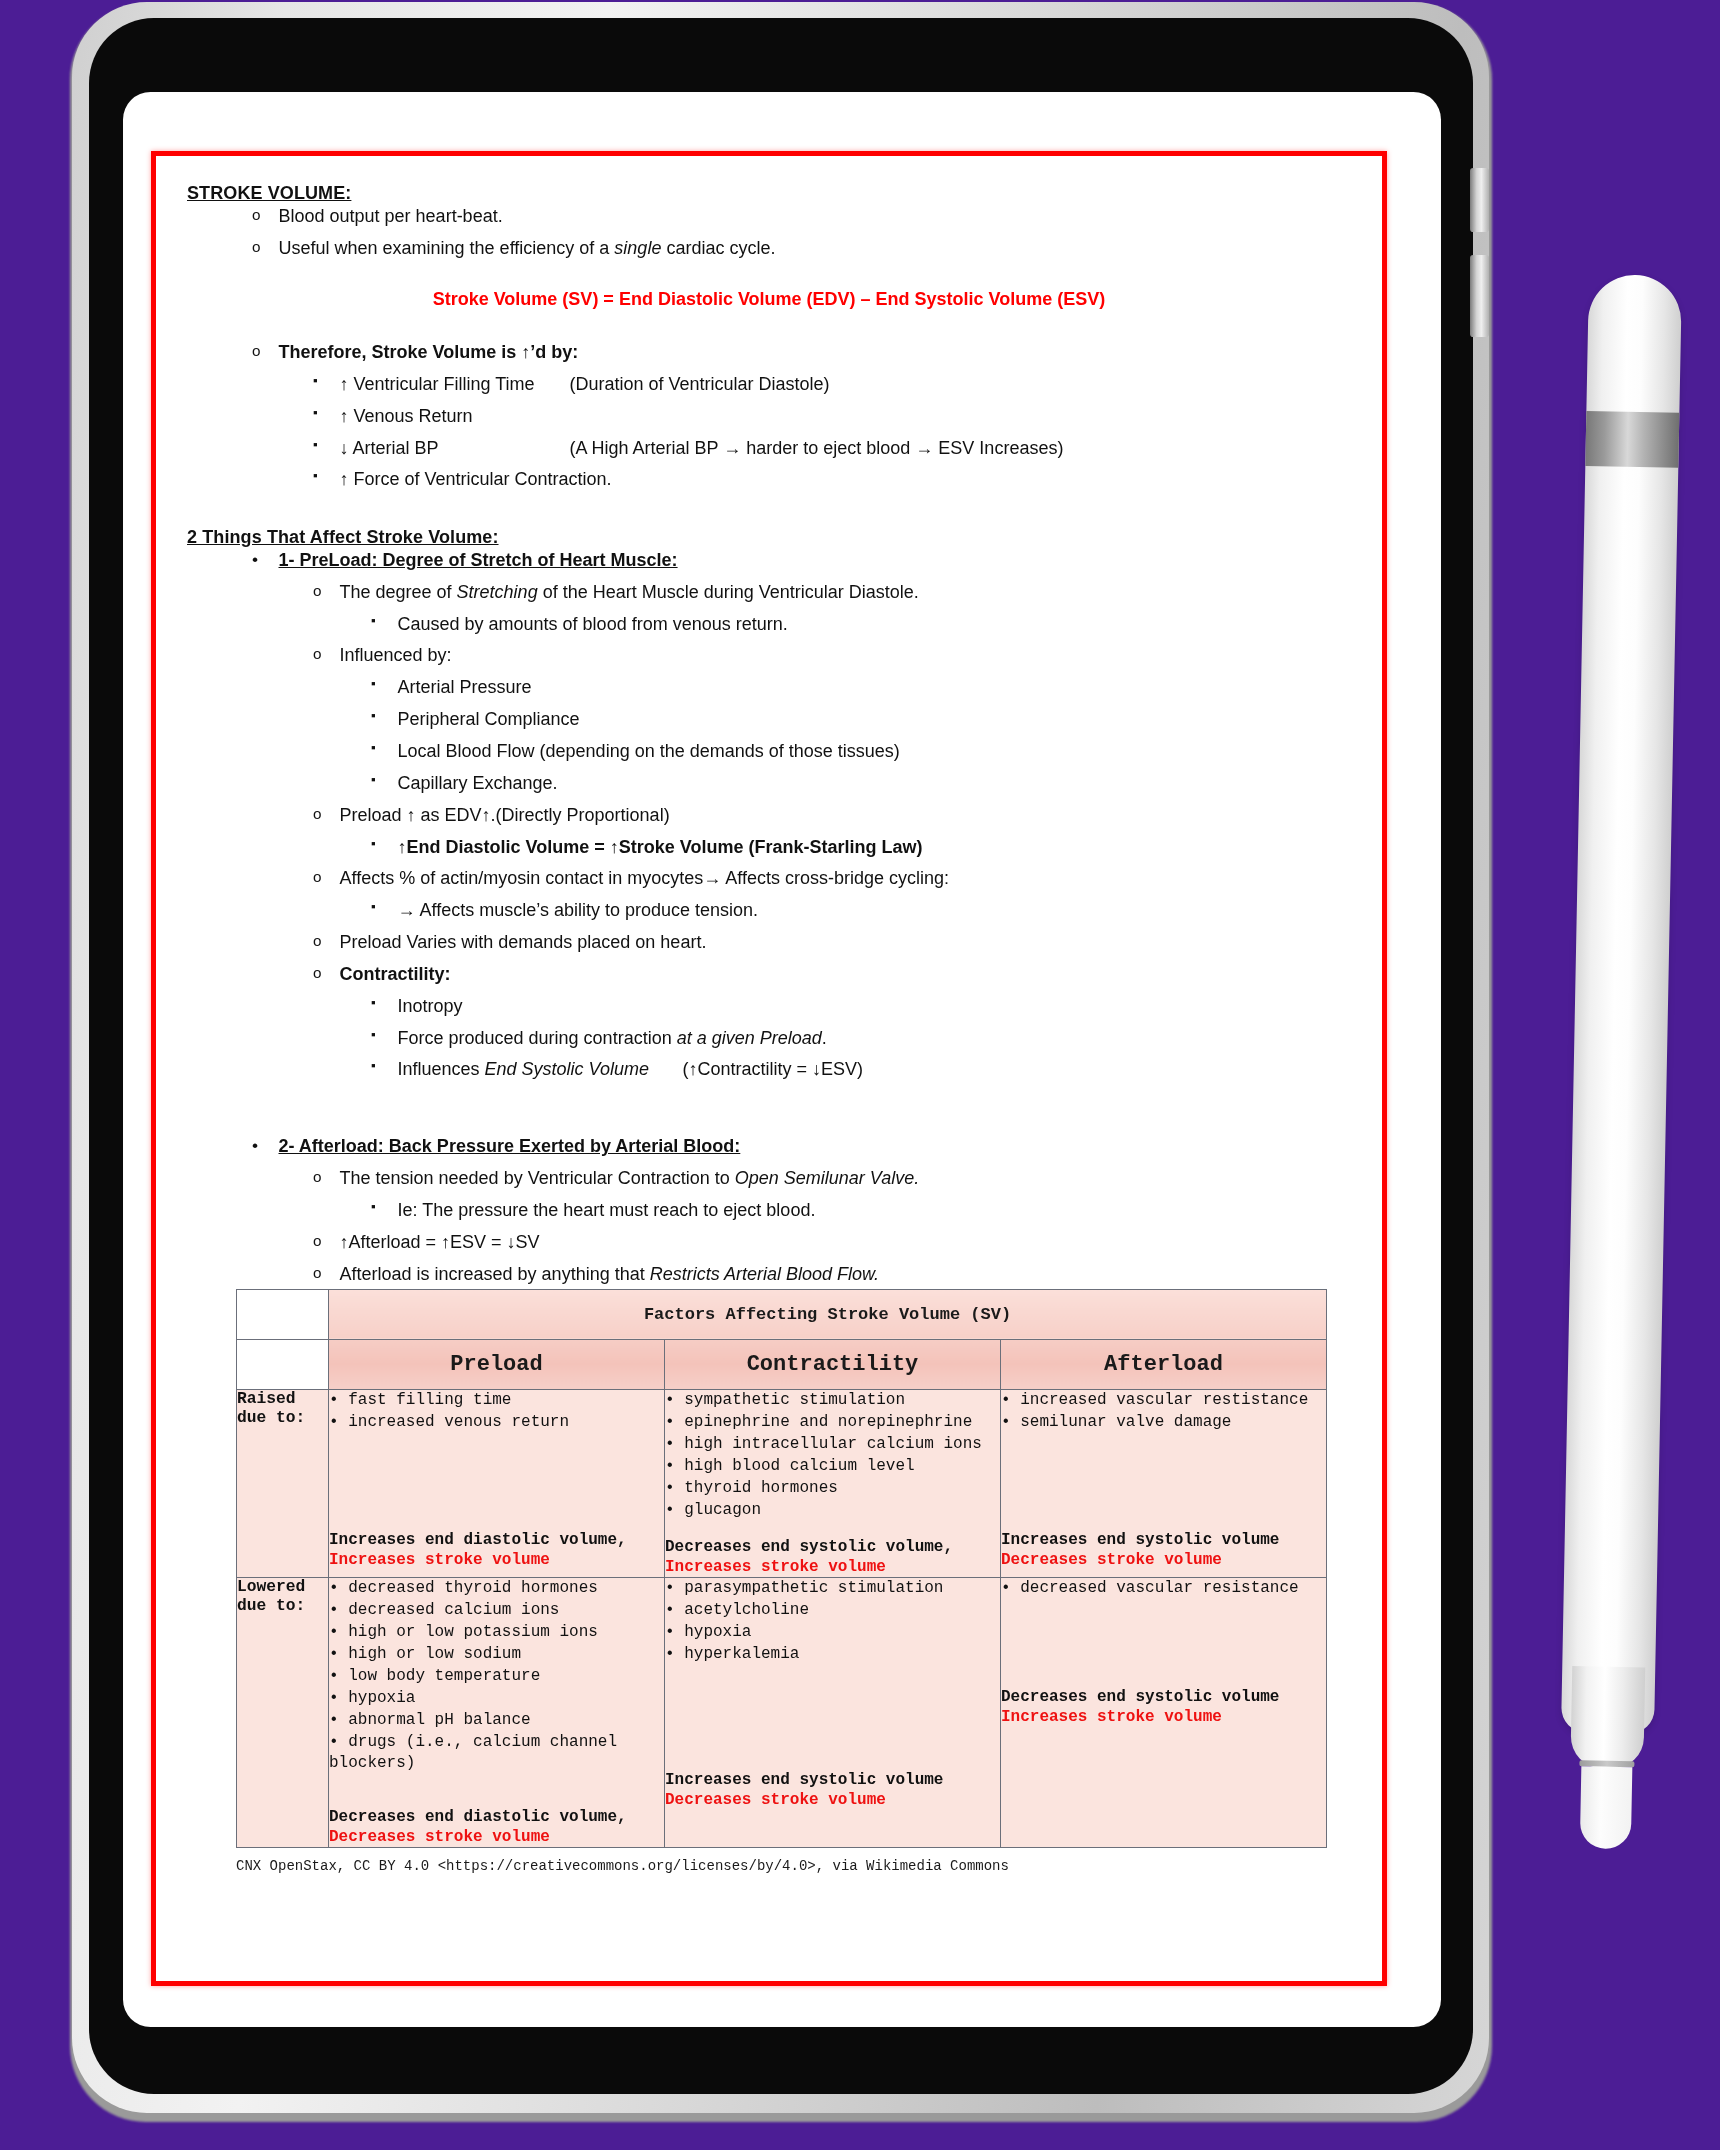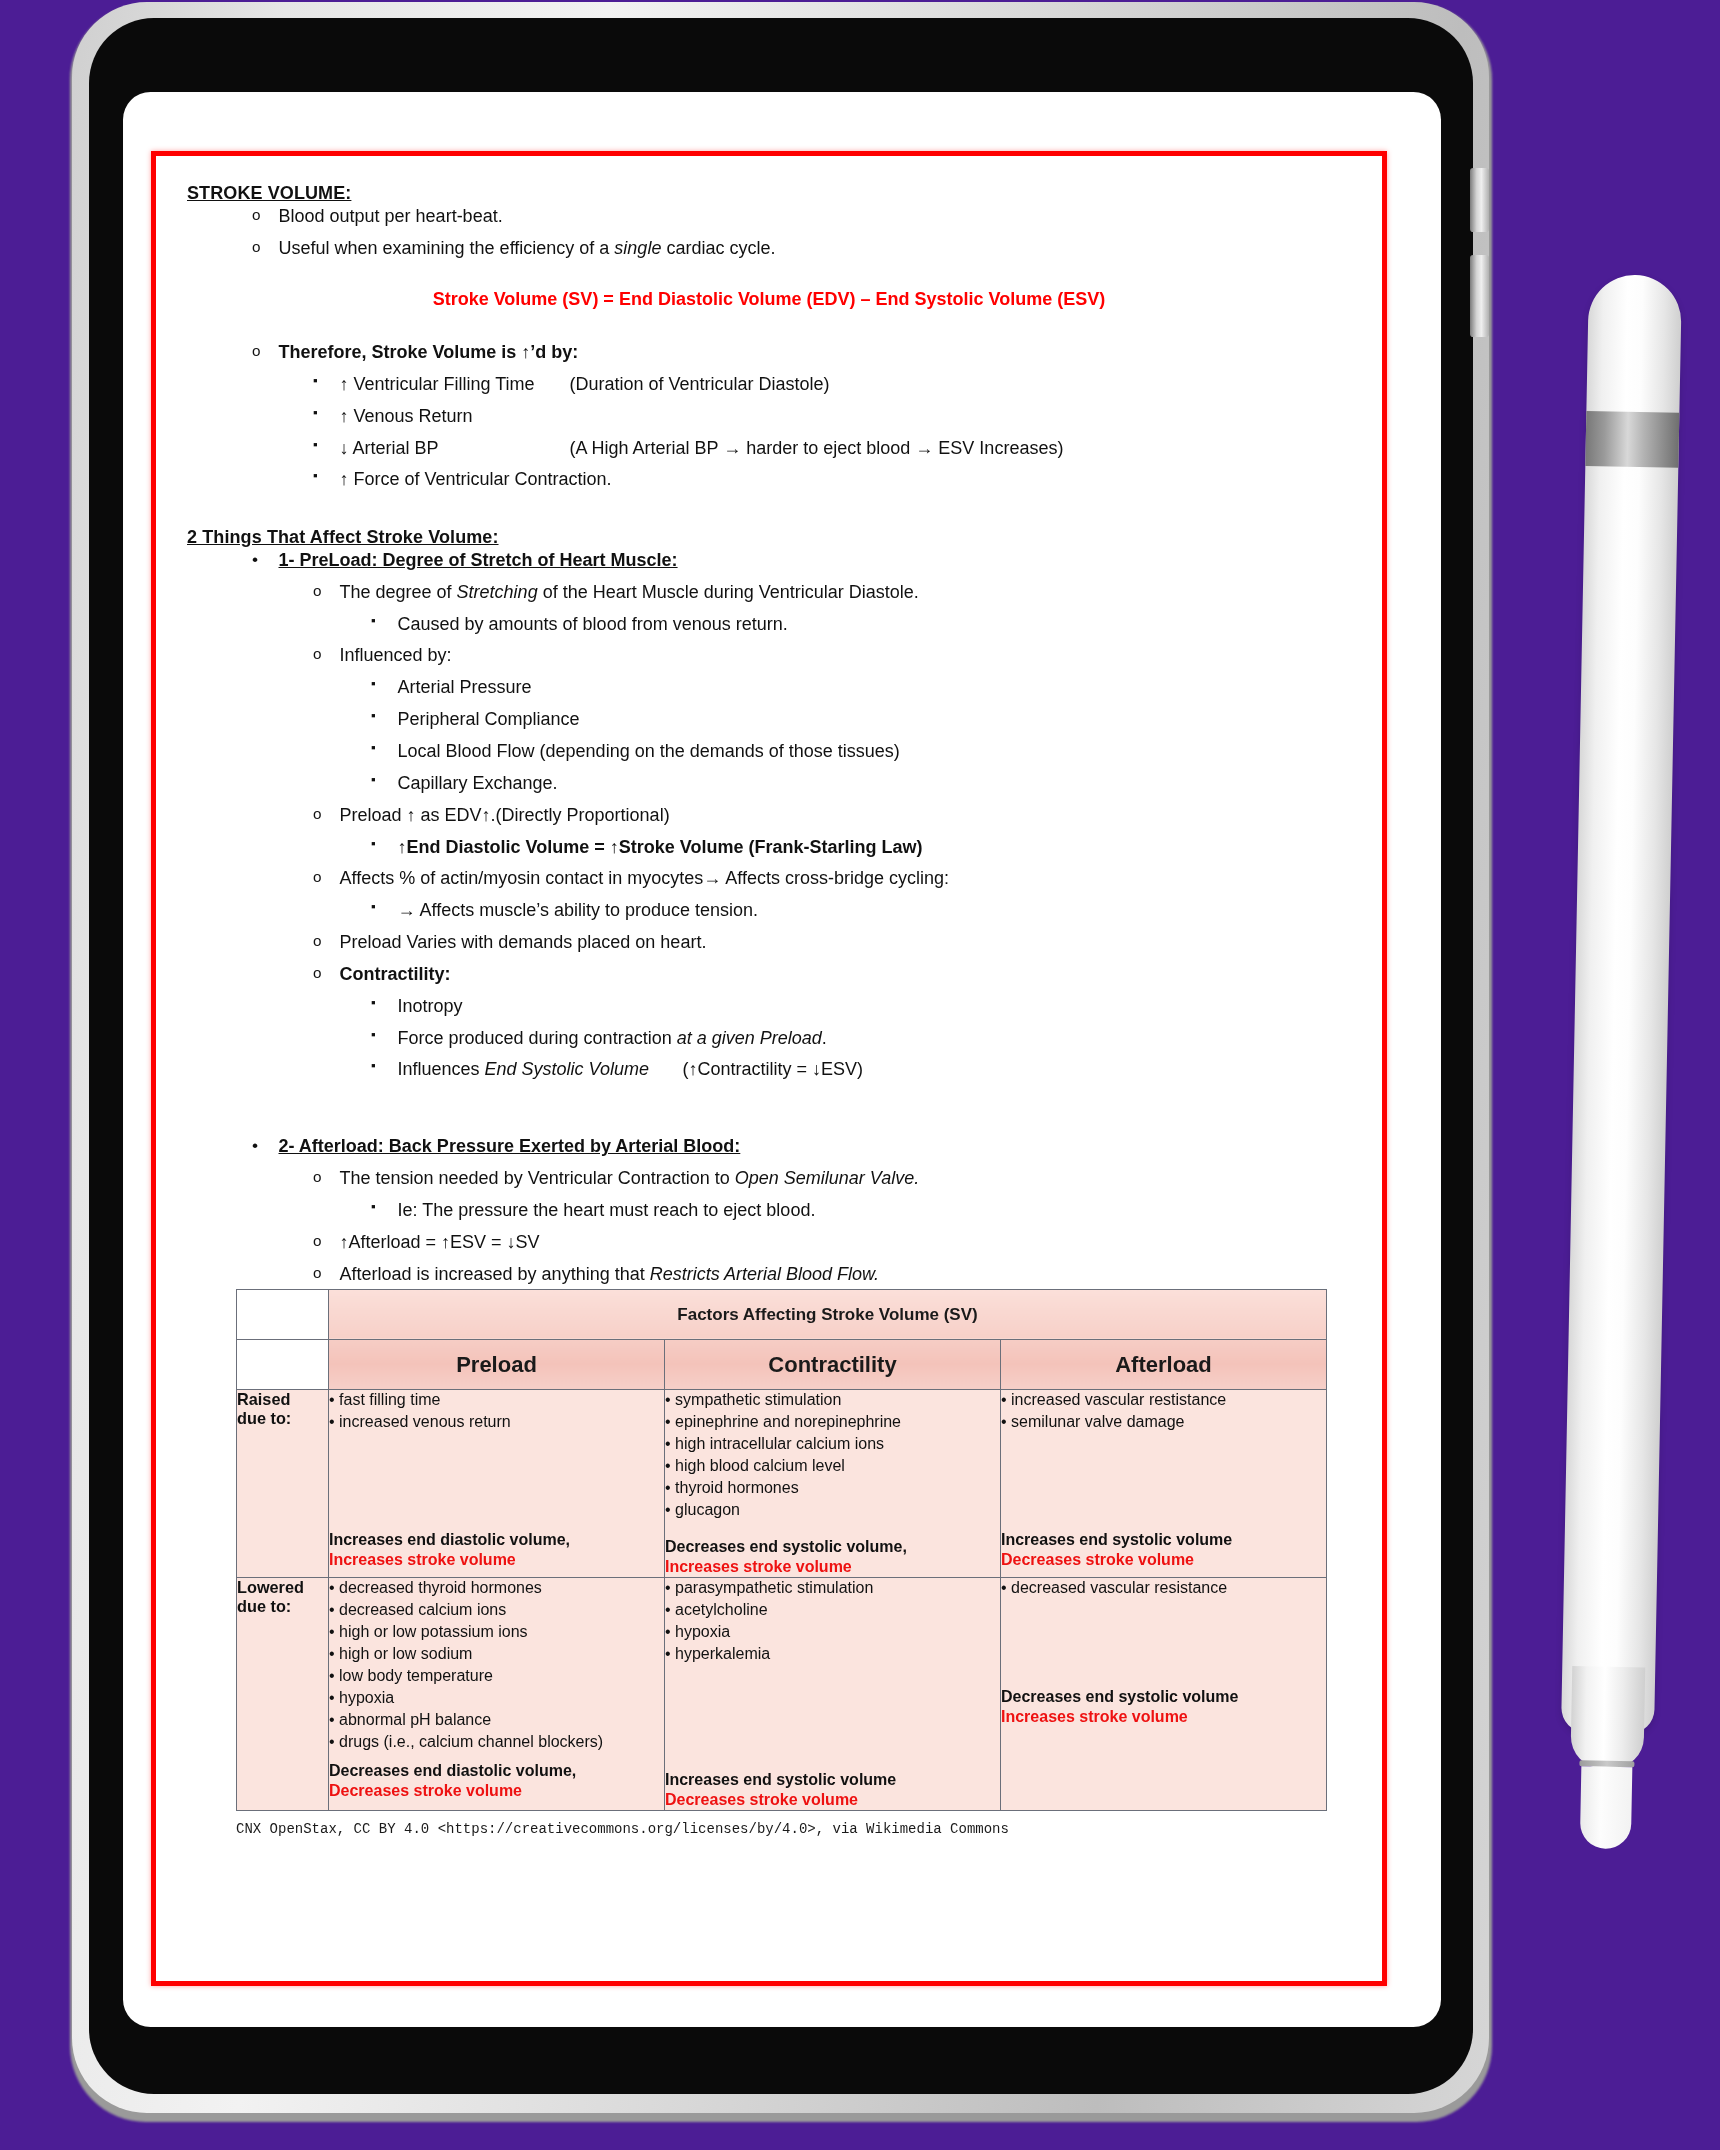--- a/index.html
+++ b/index.html
@@ -76,21 +76,21 @@
     color:#ff0000;font-weight:bold;font-size:18px;text-align:center;
     margin:32px 0 34px 0;
   }
   .gap-md{height:26.5px;}
   .gap-lg{height:45px;}
 
   
   #fig-wrap{margin:3.1px 0 0 49px;width:1091px;}
   table.fx{
     border-collapse:collapse;width:1091px;
-    font-family:Liberation Sans, sans-serif;
+    font-family:Liberation Mono, monospace;
     table-layout:fixed;
   }
   table.fx td,table.fx th{
     border:1px solid #6b6f7a;vertical-align:top;padding:0;
   }
   .cell-blank{background:#ffffff;width:92px;}
   .cell-title{
     background:linear-gradient(180deg,#fbe0da 0%,#f9d8d1 45%,#f7d0c8 100%);
     text-align:center;font-weight:bold;font-size:17px;color:#1a1a1a;
     height:49px;line-height:49px;
@@ -398,21 +398,21 @@
                     <ul>
                       <li>decreased thyroid hormones</li>
                       <li>decreased calcium ions</li>
                       <li>high or low potassium ions</li>
                       <li>high or low sodium</li>
                       <li>low body temperature</li>
                       <li>hypoxia</li>
                       <li>abnormal pH balance</li>
                       <li>drugs (i.e., calcium channel blockers)</li>
                     </ul>
-                    <div class="summary" style="margin-top:8px">
+                    <div class="summary" style="margin-top:34px">
                       <span class="blk">Decreases end diastolic volume,</span>
                       <span class="red">Decreases stroke volume</span>
                     </div>
                   </td>
                   <td class="cell-body">
                     <ul>
                       <li>parasympathetic stimulation</li>
                       <li>acetylcholine</li>
                       <li>hypoxia</li>
                       <li>hyperkalemia</li>

